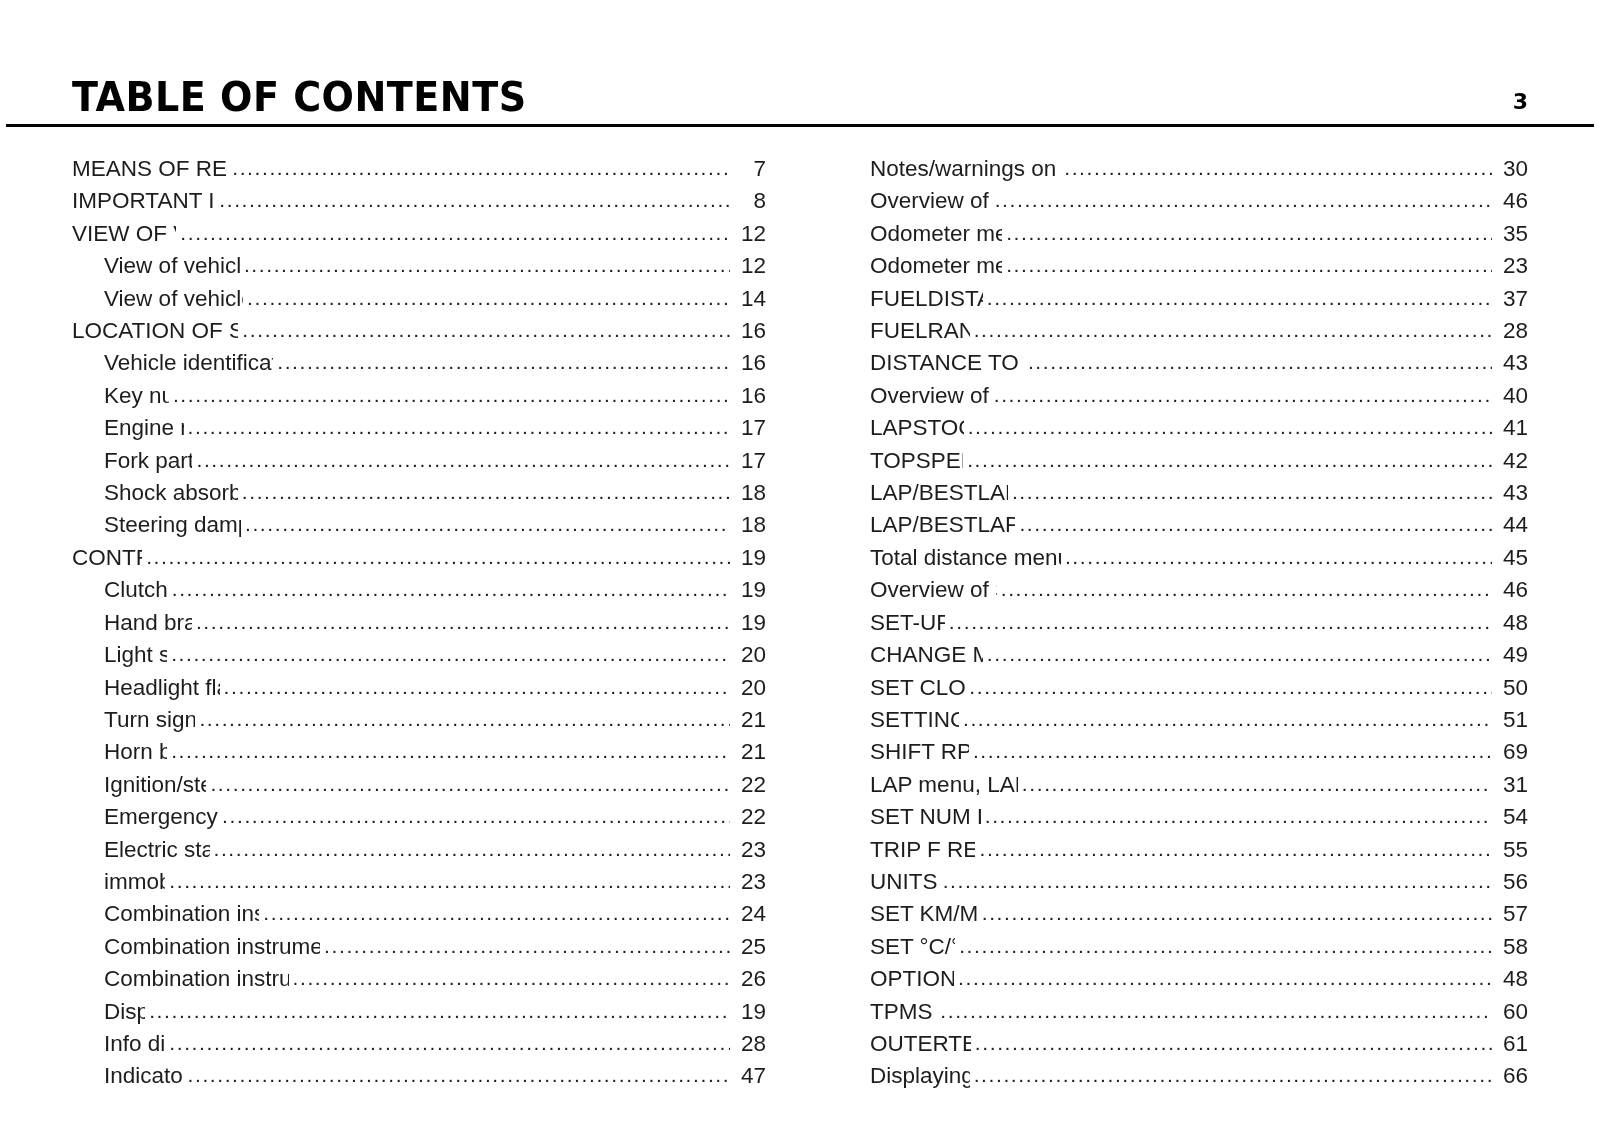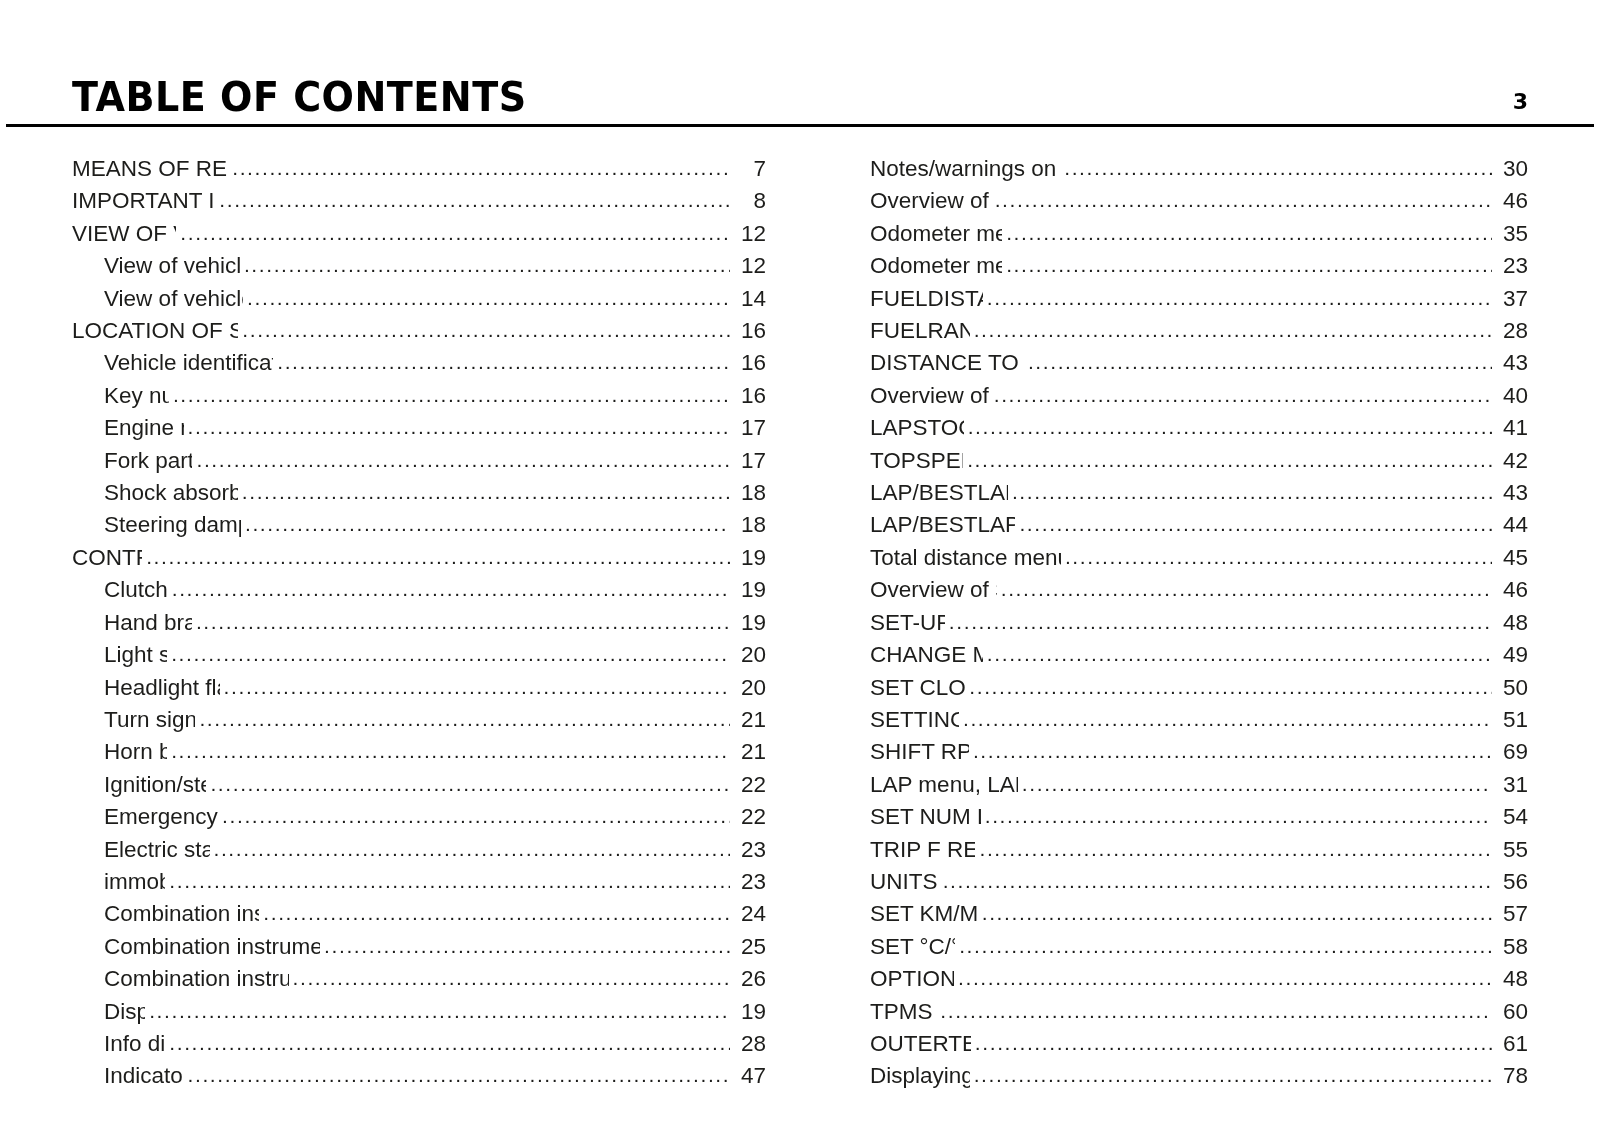--- a/index.html
+++ b/index.html
@@ -394,18 +394,18 @@
           <span class="pg">60</span>
         </div>
         <div class="entry sub">
           <span class="label">OUTERTEMP menu</span>
           <span class="dots">............................................................................................................................................</span>
           <span class="pg">61</span>
         </div>
         <div class="entry sub">
           <span class="label">Displaying lap times</span>
           <span class="dots">............................................................................................................................................</span>
-          <span class="pg">78</span>
+          <span class="pg">66</span>
         </div>
       </div>
   </div>
 
 </div>
 
 </body></html>

